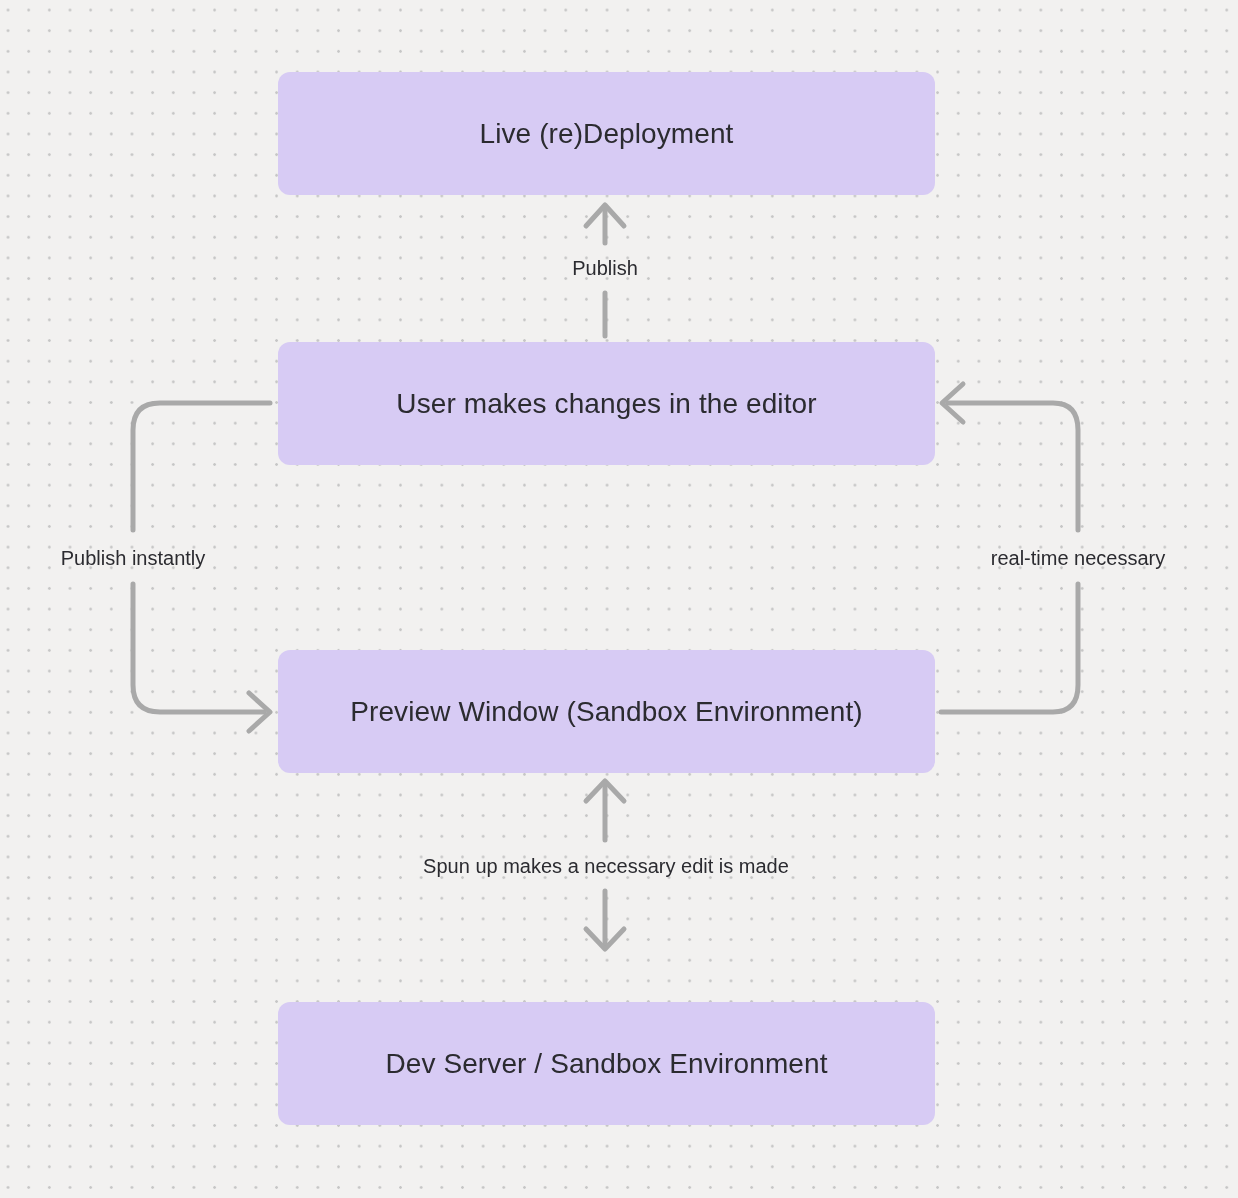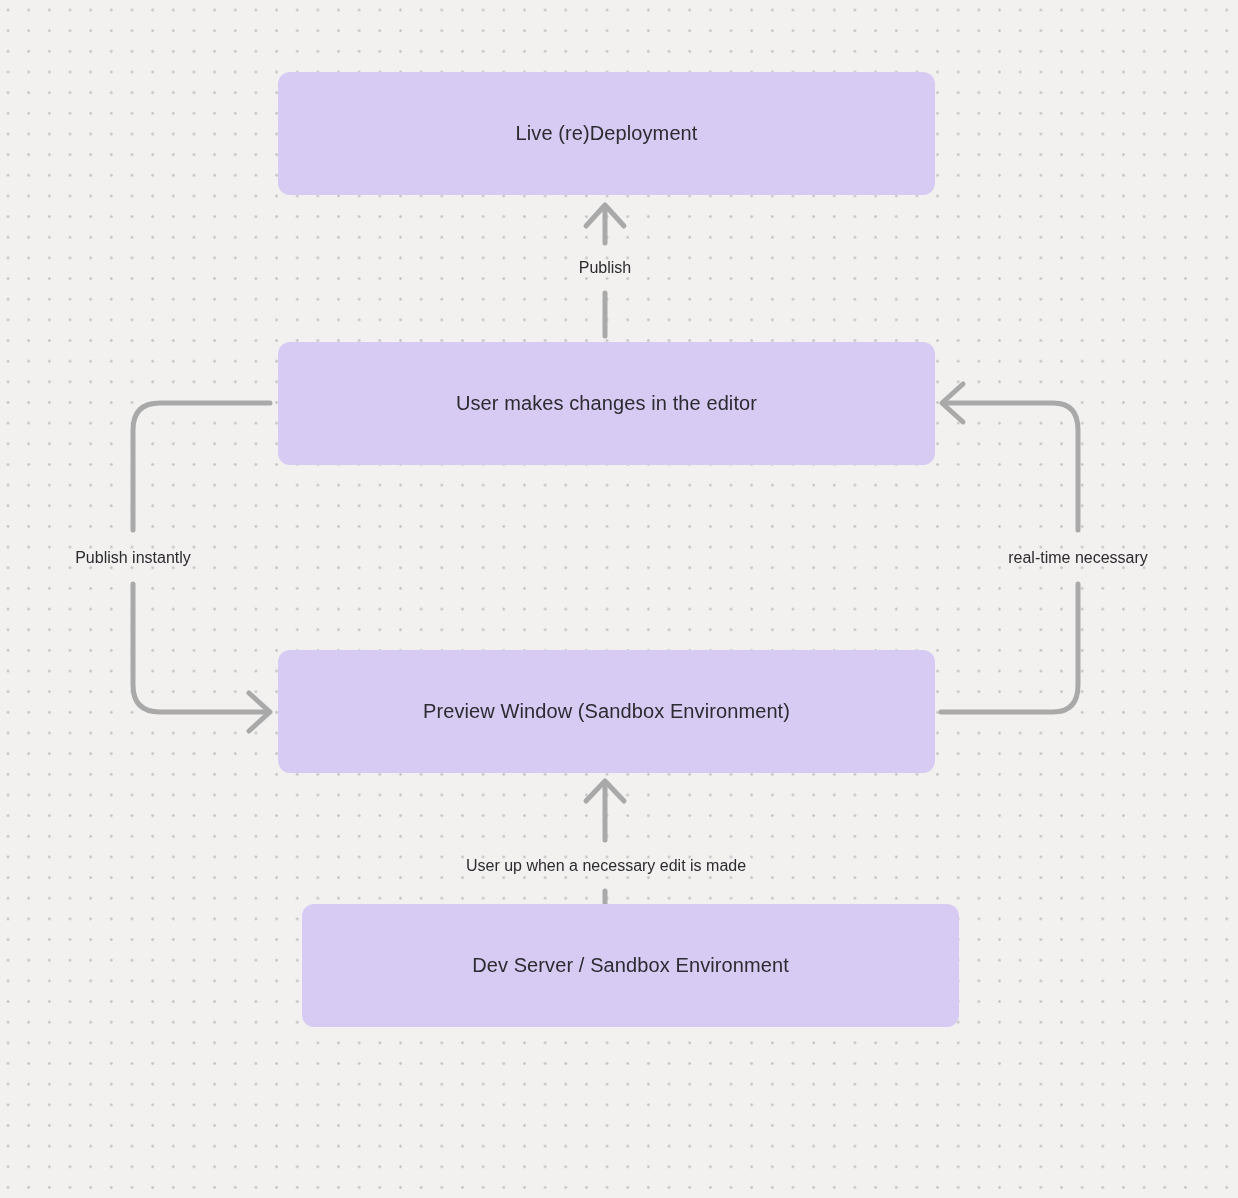--- a/index.html
+++ b/index.html
@@ -36,32 +36,32 @@
     left: 278px;
     width: 657px;
     height: 123px;
     background: #d7cbf4;
     border-radius: 12px;
     display: flex;
     align-items: center;
     justify-content: center;
   }
   .node span {
-    font-size: 20px;
+    font-size: 28px;
     color: #2b2b30;
     letter-spacing: 0.1px;
   }
   .node-live       { top: 72px;  }
   .node-editor     { top: 342px; }
   .node-preview    { top: 650px; }
-  .node-dev-server { top: 904px; margin-left: 24px; }
+  .node-dev-server { top: 1002px; }
   .edge-label {
     position: absolute;
     transform: translate(-50%, -50%);
-    font-size: 16px;
+    font-size: 20px;
     color: #2b2b30;
     white-space: nowrap;
   }
   .label-publish   { left: 605px;  top: 268px; }
   .label-updates   { left: 133px;  top: 558px; }
   .label-feedback  { left: 1078px; top: 558px; }
   .label-spun-up   { left: 606px;  top: 866px; }
 </style>
 </head>
 <body>
@@ -111,15 +111,15 @@
   <div class="node node-dev-server">
     <span>Dev Server / Sandbox Environment</span>
   </div>
 
   <div class="edge-label label-publish">Publish</div>
 
   <div class="edge-label label-updates">Publish instantly</div>
 
   <div class="edge-label label-feedback">real-time necessary</div>
 
-  <div class="edge-label label-spun-up">User up when a necessary edit is made</div>
+  <div class="edge-label label-spun-up">Spun up makes a necessary edit is made</div>
 
 </div>
 
 </body></html>

